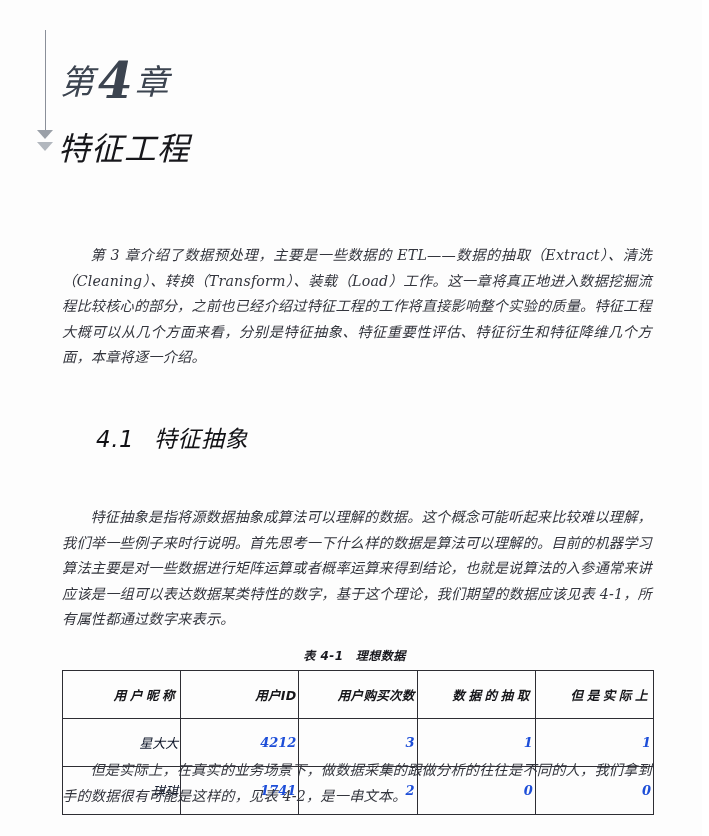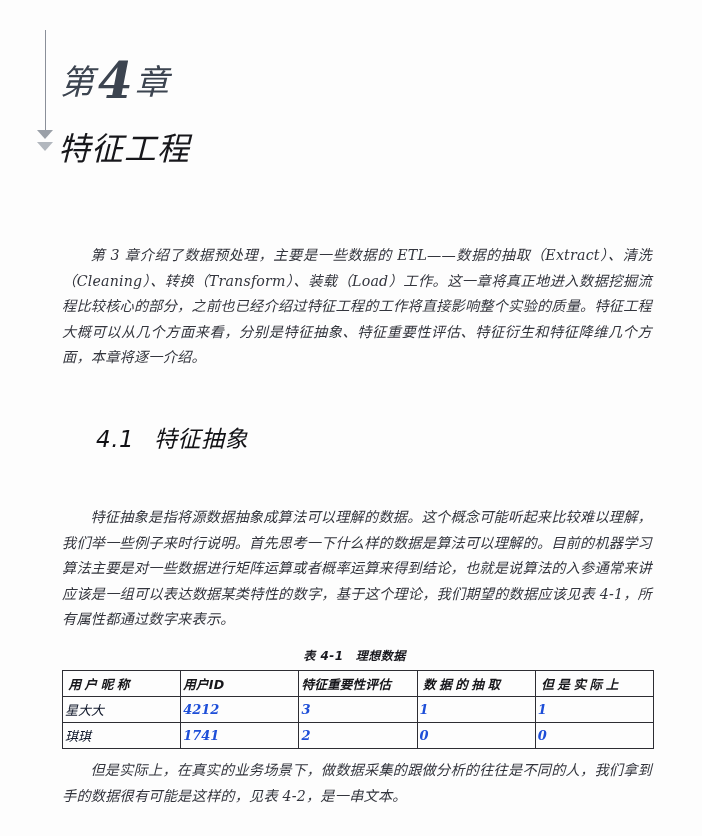--- a/index.html
+++ b/index.html
@@ -149,23 +149,23 @@
     left: 62px;
     top: 670px;
     width: 592px;
     border-collapse: collapse;
     table-layout: fixed;
   }
   .data-table th,
   .data-table td {
     border: 1px solid #2d2d33;
     height: 23px;
-    text-align: left;
+    text-align: right;
     vertical-align: middle;
-    padding: 1px 2px;
+    padding: 12px 2px;
   }
   .data-table th {
     font-family: "DejaVu Sans", "Liberation Sans", sans-serif;
     font-size: 12.6px;
     font-weight: 700;
     color: #16161a;
     letter-spacing: 0.2px;
   }
   .data-table th.spaced { letter-spacing: 3.5px; text-indent: 3.5px; }
   .data-table td {
@@ -212,21 +212,21 @@
 
   <div class="table-caption">
     <span>表 4-1</span><span class="cap-gap"></span><span>理想数据</span>
   </div>
 
   <table class="data-table">
     <thead>
       <tr>
         <th class="spaced">用户昵称</th>
         <th>用户ID</th>
-        <th>特征重要性评估</th>
+        <th>用户购买次数</th>
         <th class="spaced">数据的抽取</th>
         <th class="spaced">但是实际上</th>
       </tr>
     </thead>
     <tbody>
       <tr>
         <td class="name-cell">星大大</td>
         <td>4212</td>
         <td>3</td>
         <td>1</td>

